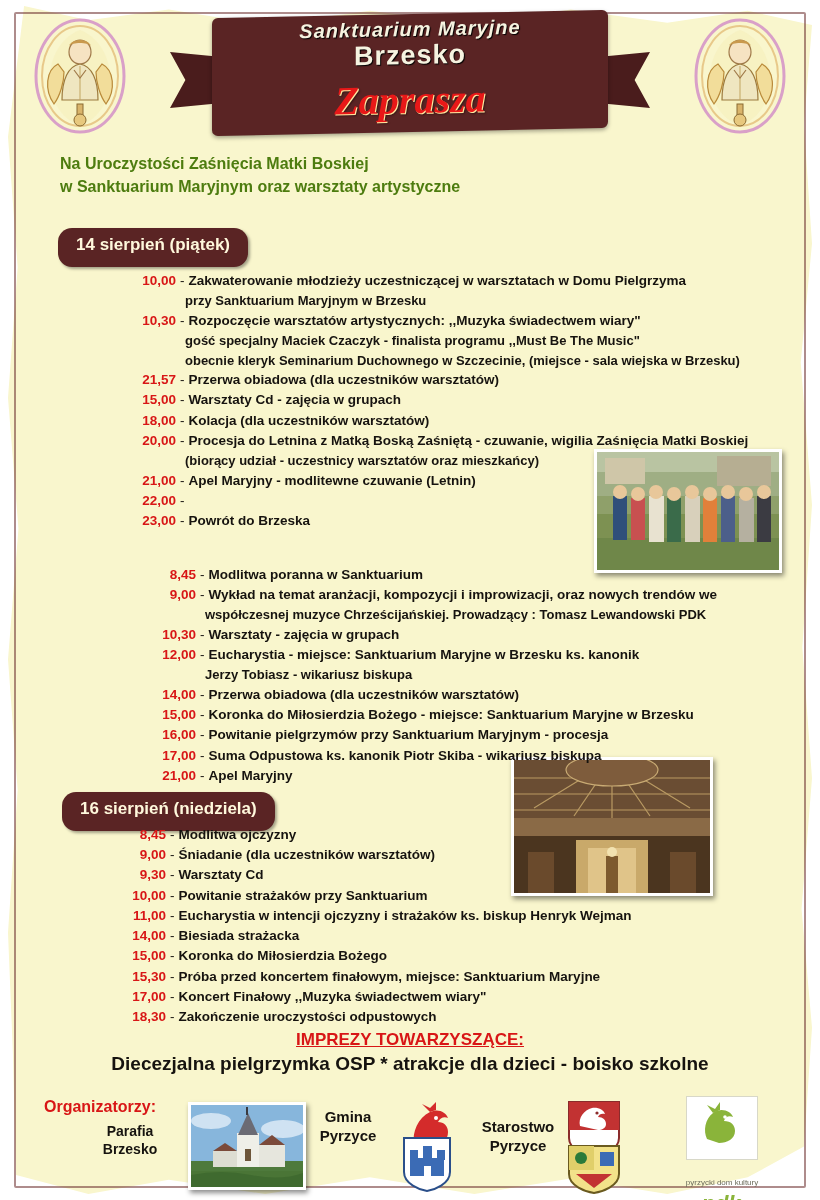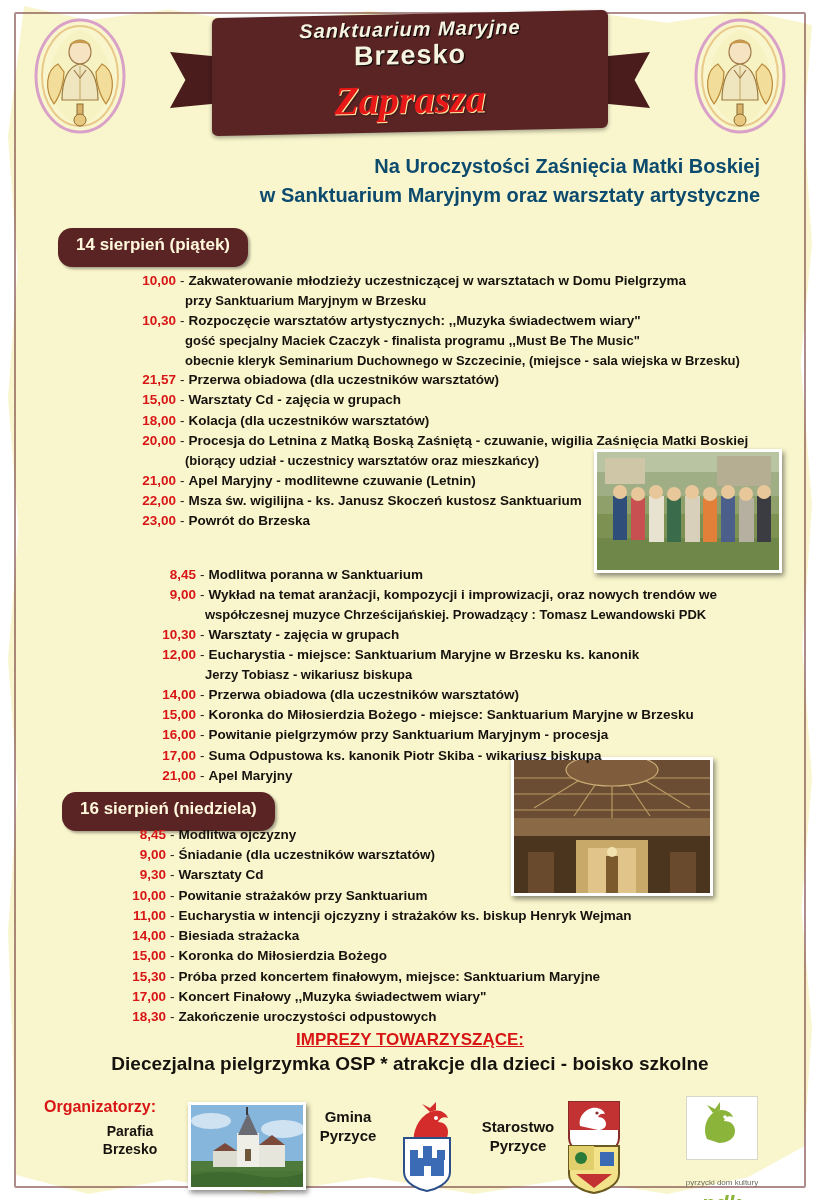--- a/index.html
+++ b/index.html
@@ -127,24 +127,24 @@
     transform: skewY(-1.2deg);
     font-family: "Liberation Serif", serif;
   }
 
   
   .headline {
     position: absolute;
     left: 60px;
     top: 152px;
     width: 700px;
-    text-align: right;
-    font-size: 20px;
-    font-weight: bold;
-    color: #0c4a6e;
+    text-align: left;
+    font-size: 16px;
+    font-weight: bold;
+    color: #4d7c0f;
     line-height: 1.45;
   }
 
   
   .day-tab {
     position: absolute;
     background: #5a2424;
     color: #fff8dc;
     font-weight: bold;
     font-size: 17px;
@@ -418,21 +418,20 @@
     <div class="sched-cont" style="padding-left:45px">(biorący udział - uczestnicy warsztatów oraz mieszkańcy)</div>
 
     <div class="sched-row">
       <span class="sched-time" style="width:36px">21,00</span>
       <span class="sched-dash">-</span>
       <span class="sched-text">Apel Maryjny - modlitewne czuwanie (Letnin)</span>
     </div>
     <div class="sched-row">
       <span class="sched-time" style="width:36px">22,00</span>
       <span class="sched-dash">-</span>
-      <span class="sched-text">Msza św. wigilijna - ks. Janusz Skoczeń kustosz Sanktuarium</span>
     </div>
     <div class="sched-row">
       <span class="sched-time" style="width:36px">23,00</span>
       <span class="sched-dash">-</span>
       <span class="sched-text">Powrót do Brzeska</span>
     </div>
   </div>
 
   <div class="sched" style="left:130px; top:566px; width:640px;">
     <div class="sched-row">

